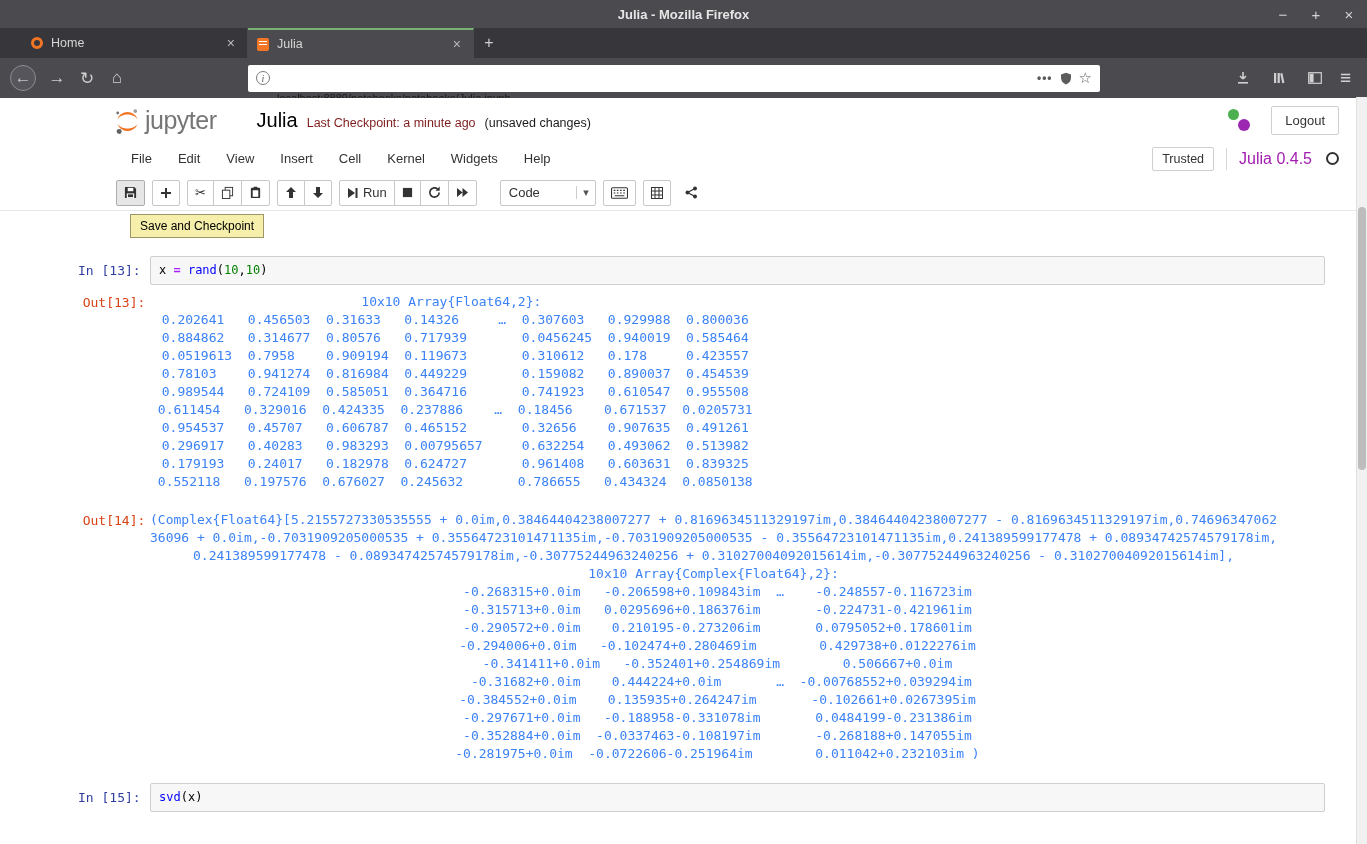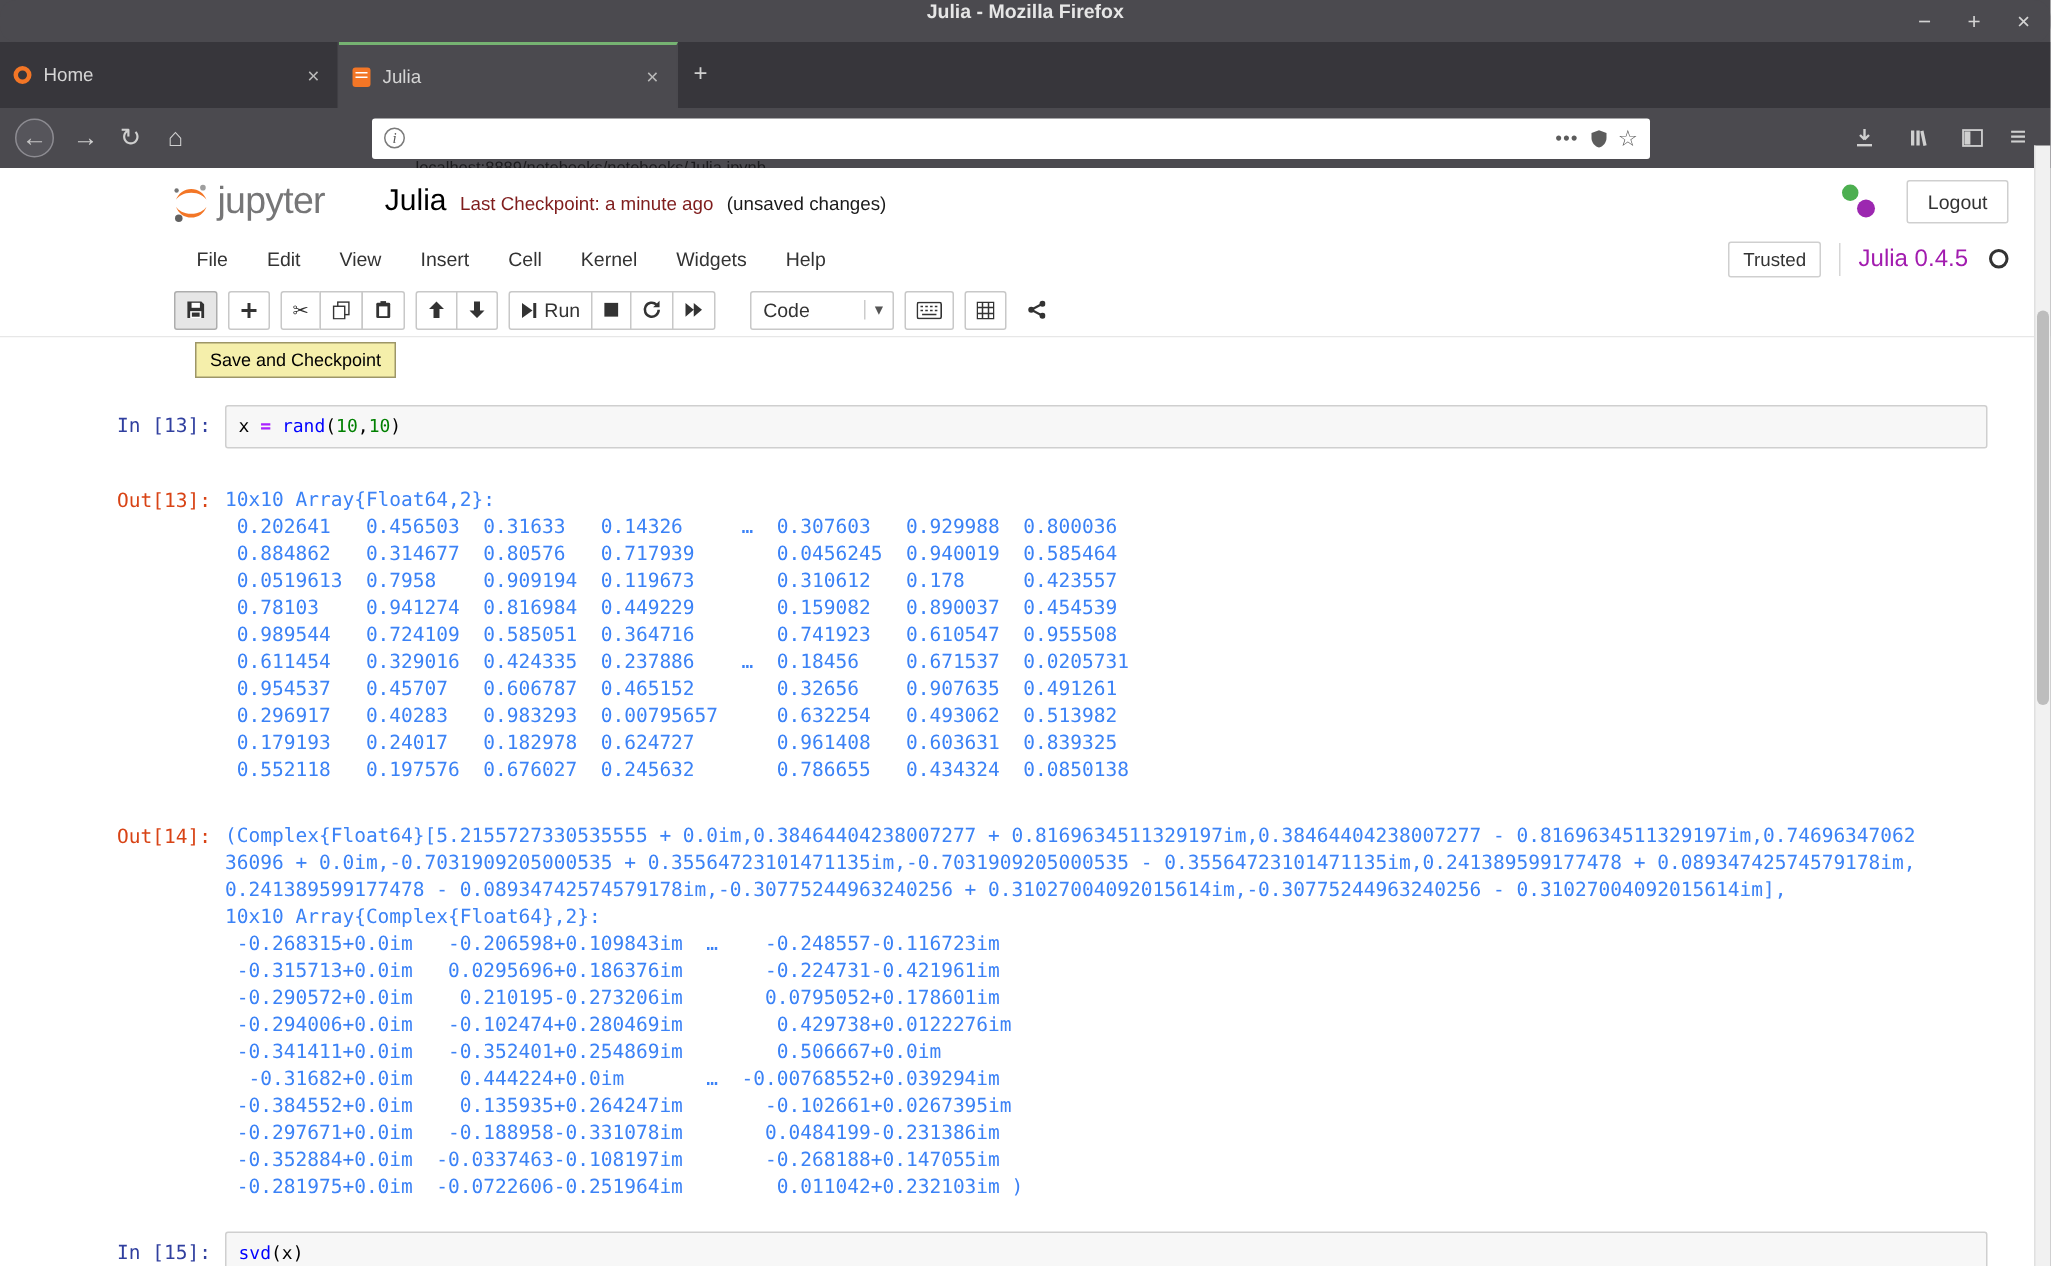--- a/index.html
+++ b/index.html
@@ -12,27 +12,27 @@
     --tab-accent:#76B372;
     --dot-green:#4CAF50;
     --dot-purple:#9C27B0;
   }
   *{box-sizing:border-box;margin:0;padding:0;}
   html,body{width:1367px;height:844px;overflow:hidden;}
   body{font-family:"Liberation Sans","DejaVu Sans",sans-serif;background:#4b4a4f;}
   .window{position:relative;width:1367px;height:844px;display:flex;flex-direction:column;overflow:hidden;}
 
   
-  .titlebar{height:28px;background:#4b4a4f;display:flex;align-items:flex-start;justify-content:center;position:relative;flex:none;border-radius:11px;}
+  .titlebar{height:28px;background:#4b4a4f;display:flex;align-items:center;justify-content:center;position:relative;flex:none;border-radius:11px;}
   .win-title{color:#e6e6e6;font-size:13px;font-weight:bold;}
   .win-controls{position:absolute;right:10px;top:0;height:28px;display:flex;align-items:center;gap:17px;}
   .win-controls span{color:#d3d3d3;font-size:15px;line-height:1;cursor:default;width:16px;text-align:center;}
 
   
-  .tabbar{height:44px;background:#37363b;display:flex;align-items:stretch;flex:none;}
+  .tabbar{height:30px;background:#37363b;display:flex;align-items:stretch;flex:none;padding-left:22px;}
   .tab{width:226px;display:flex;align-items:center;padding:0 9px;gap:8px;color:#d5d5d5;font-size:12.5px;border-right:1px solid #4a494e;position:relative;cursor:default;}
   .tab.active{background:#4b4a4f;border-top:2px solid var(--tab-accent);}
   .tab-label{flex:1;white-space:nowrap;overflow:hidden;}
   .tab-close{color:#b9b9b9;font-size:14px;padding:0 3px;}
   .fav-ring{width:12px;height:12px;border-radius:50%;border:3px solid var(--accent-orange);flex:none;}
   .fav-book{width:12px;height:13px;border-radius:2px;background:var(--accent-orange);flex:none;position:relative;}
   .fav-book:before{content:"";position:absolute;left:2px;top:3px;width:8px;height:1.5px;background:#fff;box-shadow:0 3px 0 #fff;}
   .new-tab{width:30px;display:flex;align-items:center;justify-content:center;color:#cfcfcf;font-size:16px;}
 
   
@@ -89,21 +89,21 @@
   .tooltip{position:absolute;left:130px;top:116px;background:#f5efab;border:1px solid #9d9668;color:#000;font-size:12px;padding:4px 9px;z-index:60;white-space:nowrap;}
 
   
   .notebook{flex:1;overflow:hidden;padding:45px 42px 0 78px;background:#fff;}
   .cell{margin-bottom:20px;}
   .row{display:flex;}
   .prompt{width:72px;flex:none;font-family:"DejaVu Sans Mono","Liberation Mono",monospace;font-size:13px;padding-top:7px;line-height:1.2;}
   .in-prompt{color:var(--in-prompt);}
   .out-prompt{color:var(--out-prompt);padding-top:2px;}
   .input-box{flex:1;border:1px solid #cfcfcf;background:#f7f7f7;border-radius:2px;padding:5px 8px;font-family:"DejaVu Sans Mono","Liberation Mono",monospace;font-size:12px;line-height:17px;color:#000;cursor:text;}
-  .out-row{margin-top:26px;}
+  .out-row{margin-top:8px;text-align:center;}
   pre.output{font-family:"DejaVu Sans Mono","Liberation Mono",monospace;font-size:13px;line-height:18px;color:#3b82f6;white-space:pre;}
   .tok-plain{color:#000;}
   .tok-op{color:var(--tok-op);font-weight:bold;}
   .tok-num{color:var(--tok-num);}
   .tok-fn{color:var(--tok-fn);}
 
   
   .scrollbar{position:absolute;right:0;top:97px;bottom:0;width:11px;background:#f1f1f1;border-left:1px solid #e0e0e0;z-index:70;}
   .scroll-thumb{position:absolute;left:1px;right:1px;top:110px;height:263px;background:#bdbdbd;border-radius:4px;}
 

